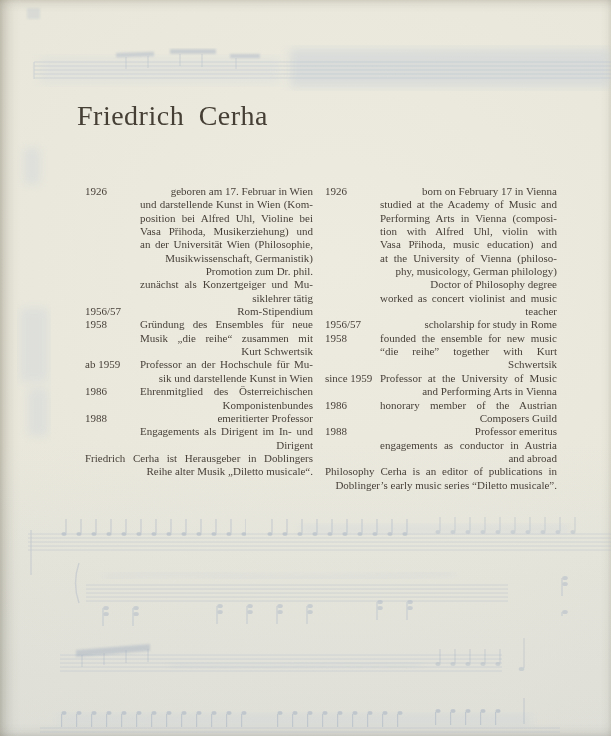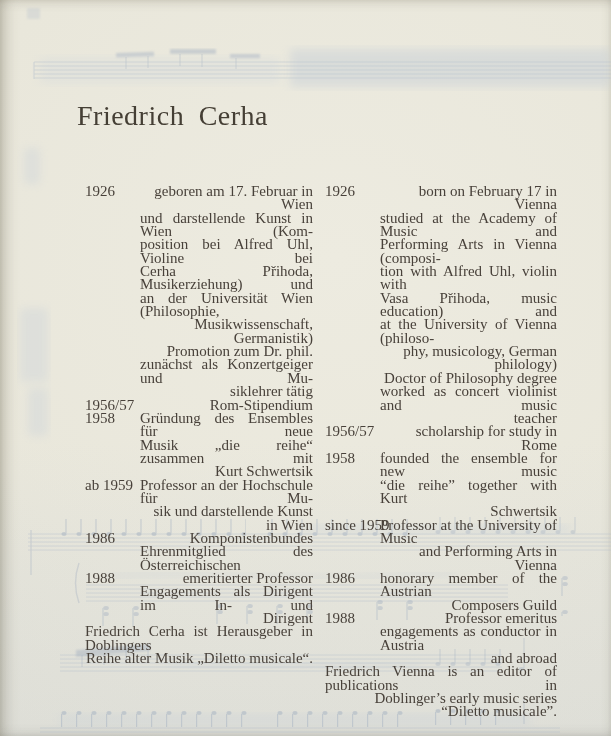--- a/index.html
+++ b/index.html
@@ -20,21 +20,21 @@
   }
   .bleed{position:absolute;left:0;top:0;z-index:1;pointer-events:none;}
   .content{position:relative;z-index:2;}
   .title{
     position:absolute;left:77px;top:100px;margin:0;
     font-size:28px;font-weight:400;letter-spacing:.5px;word-spacing:7px;
     color:#453f35;
   }
   .cols{
     position:absolute;left:85px;top:185px;width:472px;
-    display:flex;font-size:15px;line-height:13.35px;
+    display:flex;font-size:11px;line-height:13.35px;
   }
   .col{width:228px;}
   .col + .col{width:232px;margin-left:12px;}
   .entry{display:flex;}
   .entry .year{width:55px;flex:none;white-space:nowrap;}
   .entry .body{flex:1;min-width:0;}
   .jl{text-align:justify;text-align-last:justify;}
   .ll{text-align:right;}
   .fline{width:100%;}
 </style>
@@ -157,21 +157,21 @@
     <h1 class="title">Friedrich Cerha</h1>
 
     <div class="cols">
       <div class="col">
           <div class="entry">
             <div class="year">1926</div>
             <div class="body">
               <div class="line ll">geboren am 17. Februar in Wien</div>
               <div class="line jl">und darstellende Kunst in Wien (Kom-</div>
               <div class="line jl">position bei Alfred Uhl, Violine bei</div>
-              <div class="line jl">Cerha Přihoda, Musikerziehung) und</div>
+              <div class="line jl">Vasa Přihoda, Musikerziehung) und</div>
               <div class="line jl">an der Universität Wien (Philosophie,</div>
               <div class="line ll">Musikwissenschaft, Germanistik)</div>
               <div class="line ll">Promotion zum Dr. phil.</div>
               <div class="line jl">zunächst als Konzertgeiger und Mu-</div>
               <div class="line ll">siklehrer tätig</div>
             </div>
           </div>
           <div class="entry">
             <div class="year">1956/57</div>
             <div class="body">
@@ -189,22 +189,22 @@
           <div class="entry">
             <div class="year">ab 1959</div>
             <div class="body">
               <div class="line jl">Professor an der Hochschule für Mu-</div>
               <div class="line ll">sik und darstellende Kunst in Wien</div>
             </div>
           </div>
           <div class="entry">
             <div class="year">1986</div>
             <div class="body">
+              <div class="line jl">Ehrenmitglied des Österreichischen</div>
               <div class="line ll">Komponistenbundes</div>
-              <div class="line jl">Ehrenmitglied des Österreichischen</div>
             </div>
           </div>
           <div class="entry">
             <div class="year">1988</div>
             <div class="body">
               <div class="line ll">emeritierter Professor</div>
               <div class="line jl">Engagements als Dirigent im In- und</div>
               <div class="line ll">Dirigent</div>
             </div>
           </div>
@@ -256,19 +256,19 @@
             </div>
           </div>
           <div class="entry">
             <div class="year">1988</div>
             <div class="body">
               <div class="line ll">Professor emeritus</div>
               <div class="line jl">engagements as conductor in Austria</div>
               <div class="line ll">and abroad</div>
             </div>
           </div>
-          <div class="fline jl">Friedrich Vienna is an editor of publications in</div>
+          <div class="fline jl">Philosophy Cerha is an editor of publications in</div>
           <div class="fline ll">Doblinger’s early music series “Diletto musicale”.</div>
         </div>
     </div>
   </div>
 
 </div>
 
 </body></html>

